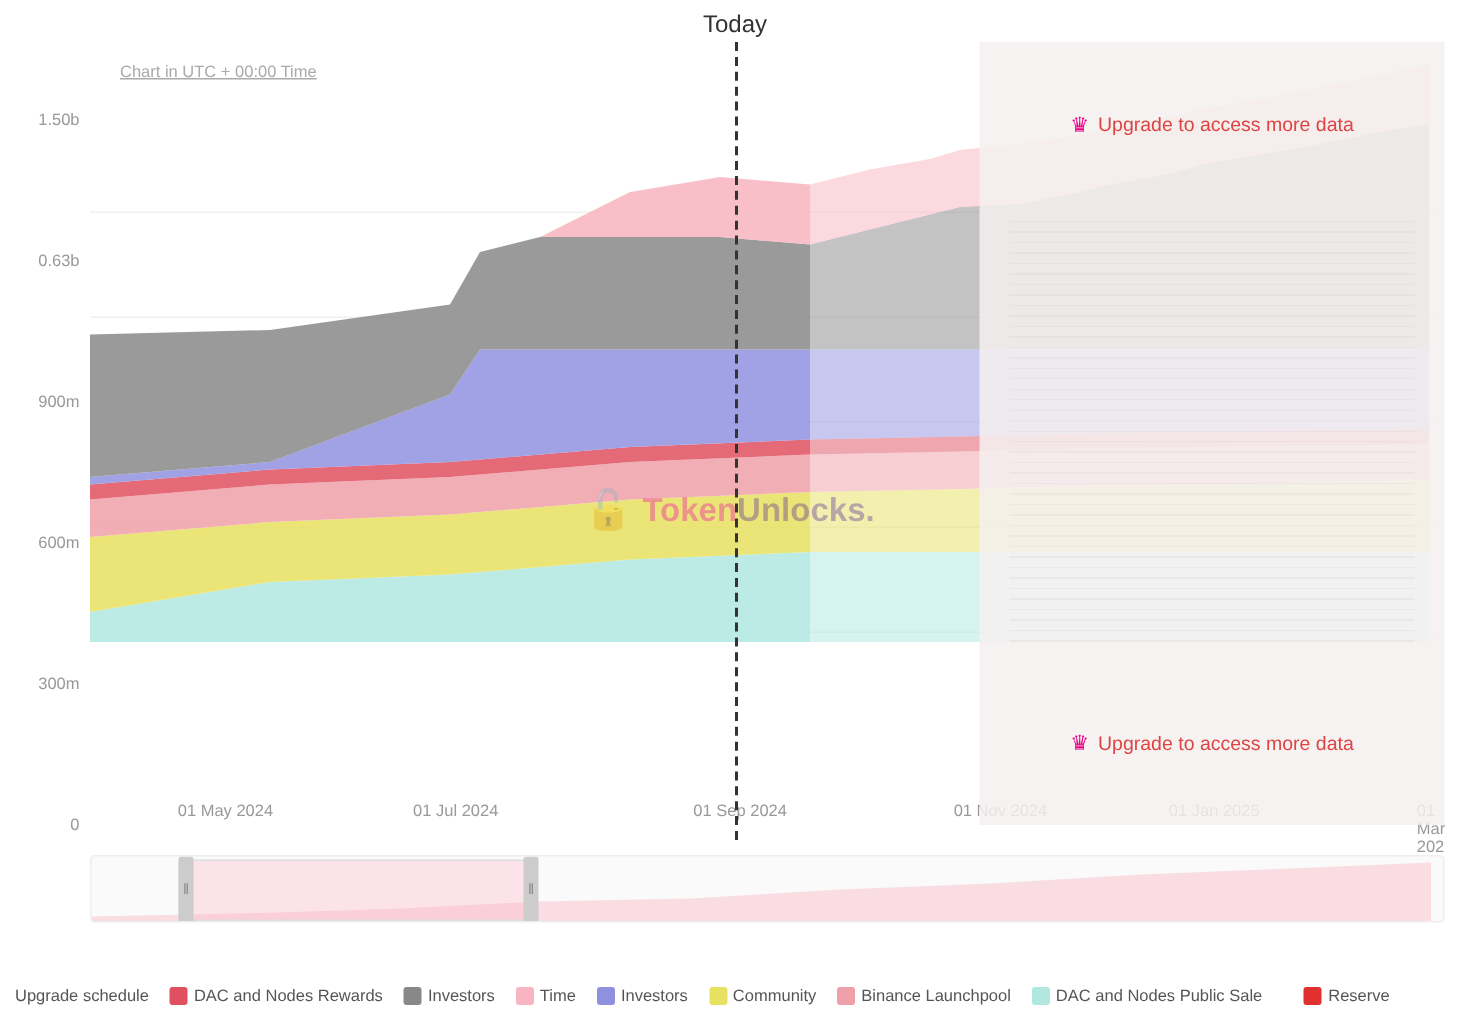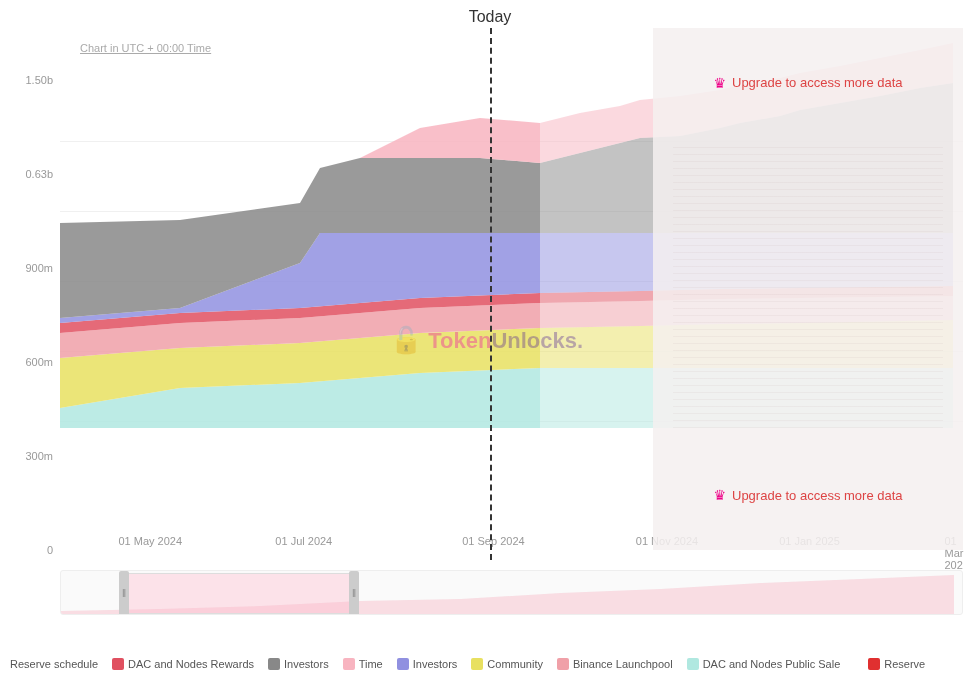--- a/index.html
+++ b/index.html
@@ -313,21 +313,21 @@
       <polygon points="0,40 100,38 200,35 300,30 400,28 500,22 600,18 700,12 800,8 893,4 893,45 0,45" fill="#f8c0cc" opacity="0.5"></polygon>
     </svg>
 
     <div style="position:absolute; left:58px; top:2px; width:235px; height:41px; background:rgba(255,180,200,0.35); border:1px solid #ddd; border-radius:2px;"></div>
     <div class="mini-handle-left">‖</div>
     <div class="mini-handle-right">‖</div>
   </div>
 
   <div class="legend">
     <div class="legend-item">
-      <span>Reserve schedule</span>
+      <span>Upgrade schedule</span>
     </div>
     <div class="legend-item">
       <div class="legend-dot" style="background:#e05060;"></div>
       <span>DAC and Nodes Rewards</span>
     </div>
     <div class="legend-item">
       <div class="legend-dot" style="background:#888888;"></div>
       <span>Investors</span>
     </div>
     <div class="legend-item">

